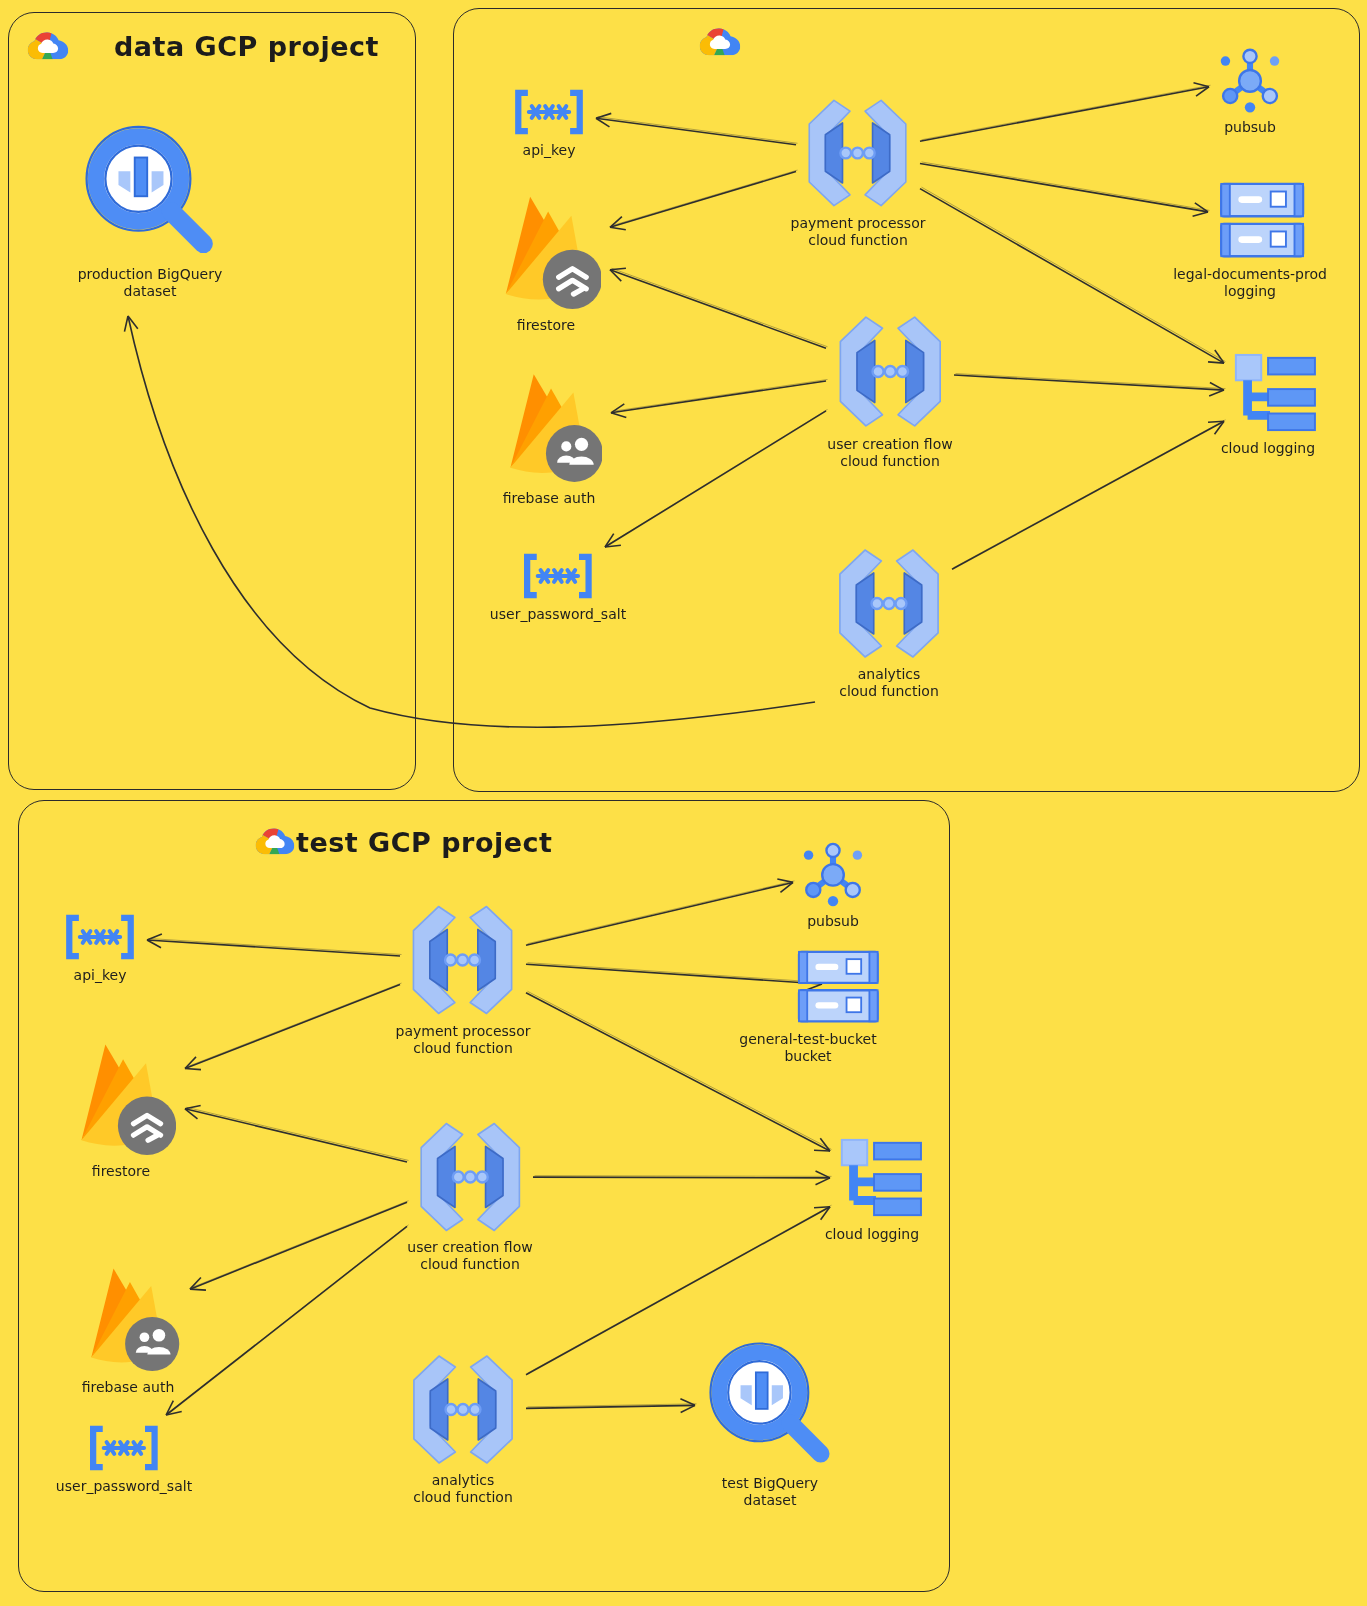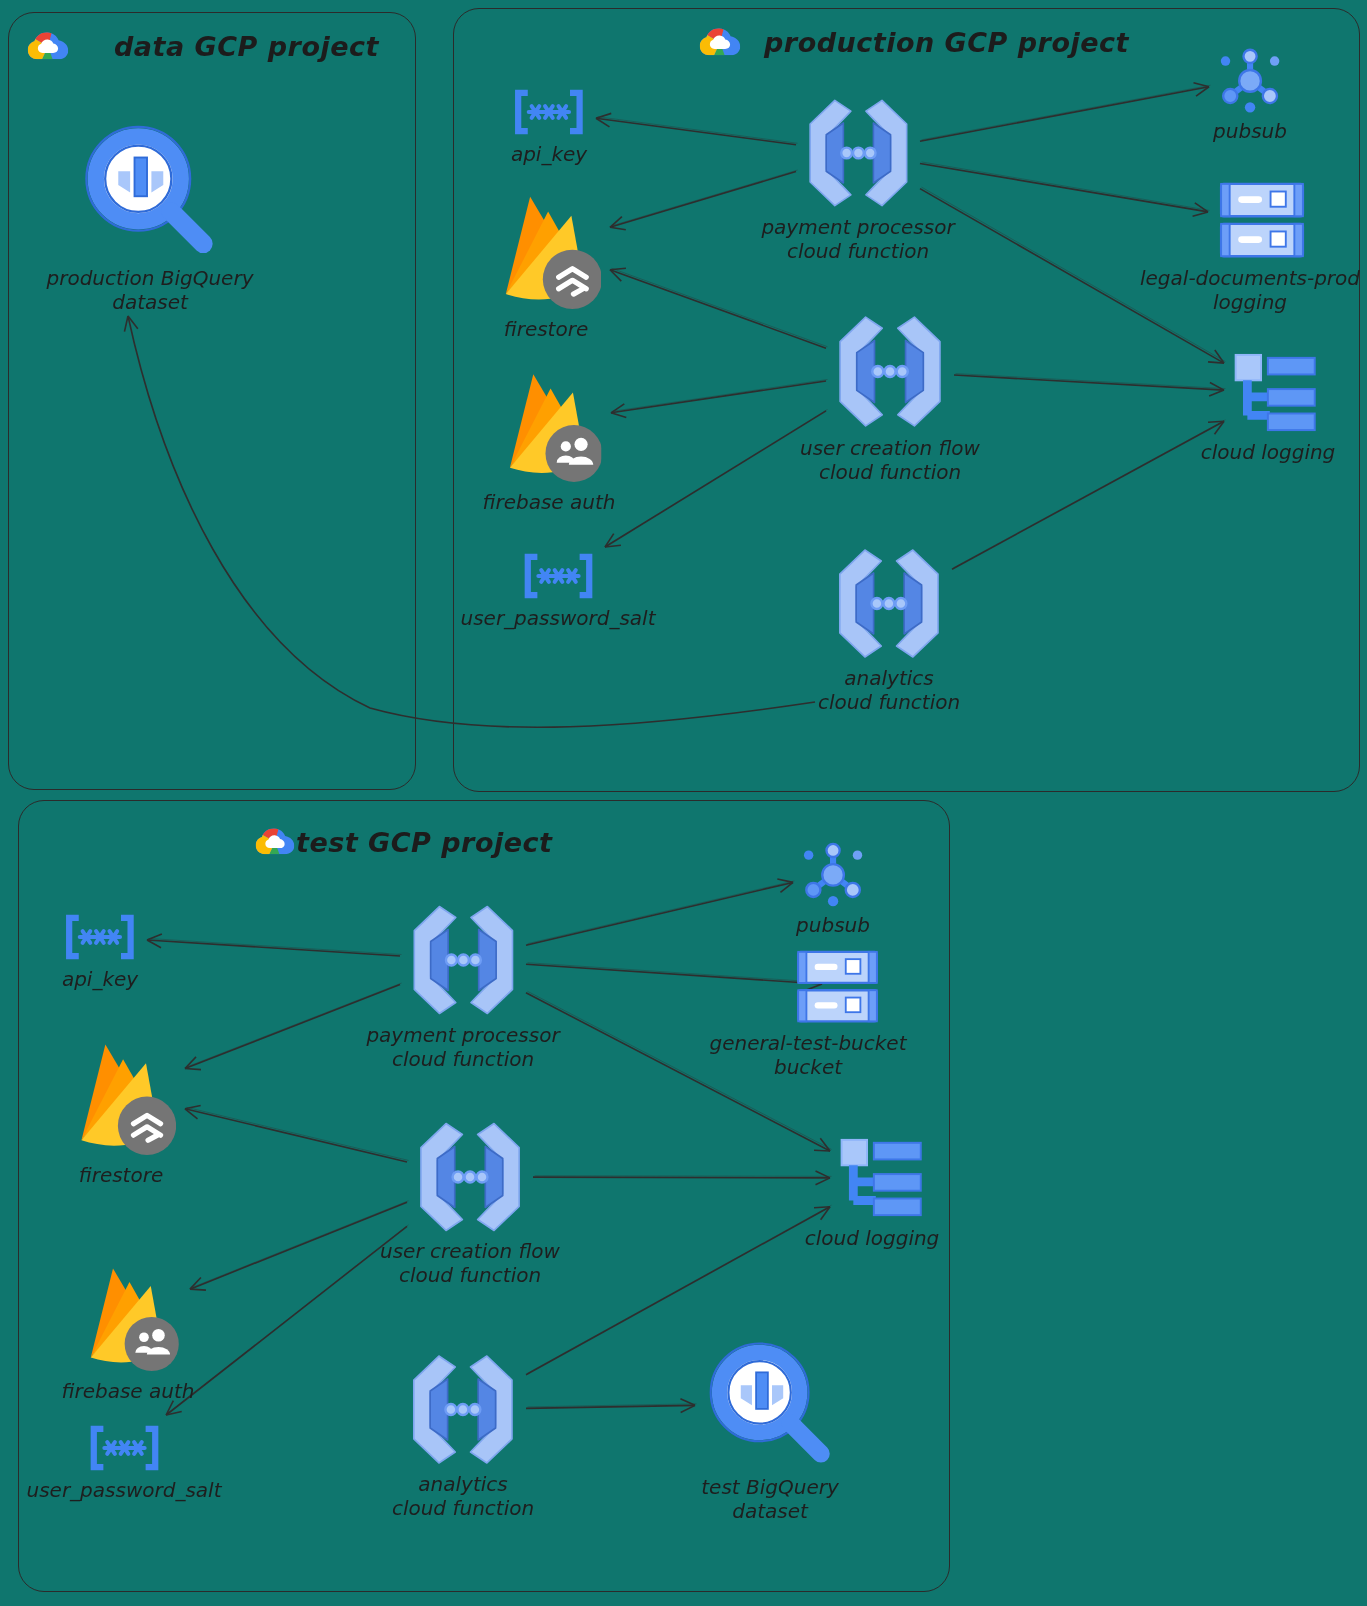--- a/index.html
+++ b/index.html
@@ -1,27 +1,27 @@
 <!DOCTYPE html>
 <html><head>
 <meta charset="utf-8">
 <style>
   html,body{margin:0;padding:0;background:#fff;}
-  #canvas{position:relative;width:1367px;height:1606px;background:#0f766e;overflow:hidden;
-          font-family:"DejaVu Sans",sans-serif;font-style:italic;}
+  #canvas{position:relative;width:1367px;height:1606px;background:#fde047;overflow:hidden;
+          font-family:"DejaVu Sans",sans-serif;}
   .pbox{position:absolute;border:1.7px solid #2b2b2b;border-radius:26px;z-index:0;}
   .hdr{position:absolute;display:flex;align-items:center;z-index:2;}
   .title{font-size:27px;font-weight:600;letter-spacing:.5px;color:#1c1c1c;white-space:nowrap;}
   #edges{position:absolute;left:0;top:0;z-index:1;pointer-events:none;}
   .stroke{stroke:#2e2e2e;stroke-width:1.6;fill:none;}
   .echo{stroke:#2e2e2e;stroke-width:.7;opacity:.5;}
   .node{position:absolute;transform:translateX(-50%);display:flex;flex-direction:column;
         align-items:center;z-index:2;}
   .nicon{position:relative;flex:none;}
-  .nlabel{margin-top:6px;font-size:20px;line-height:1.2;color:#1e1e1e;white-space:pre;text-align:center;}
+  .nlabel{margin-top:6px;font-size:14px;line-height:1.2;color:#1e1e1e;white-space:pre;text-align:center;}
 </style>
 </head>
 <body>
 
 <svg width="0" height="0" style="position:absolute" aria-hidden="true">
 <defs>
   <symbol id="i-cf" viewBox="0 0 110 100">
     <path d="M33,1 L48,11 L25,35 L25,65 L48,89 L33,99 L10,77 L10,23 Z" fill="#A8C5F8" stroke="#7FA6EF" stroke-width="1.5" stroke-linejoin="round"></path>
     <path d="M25,33 L41,22 L41,78 L25,67 Z" fill="#5486E4" stroke="#3D6BC7" stroke-width="1.5" stroke-linejoin="round"></path>
     <g transform="translate(110,0) scale(-1,1)">
@@ -138,21 +138,20 @@
   <div class="hdr" style="left:26px;top:30px;gap:44px">
     <svg class="nicon" width="44" height="33">
         <use href="#i-gcp"></use>
       </svg>
     <span class="title">data GCP project</span>
   </div>
   <div class="hdr" style="left:698px;top:26px;gap:22px">
     <svg class="nicon" width="44" height="33">
         <use href="#i-gcp"></use>
       </svg>
-    <span class="title">production GCP project</span>
   </div>
   <div class="hdr" style="left:254px;top:826px;gap:0">
     <svg class="nicon" width="42" height="32">
         <use href="#i-gcp"></use>
       </svg>
     <span class="title">test GCP project</span>
   </div>
 
   <svg id="edges" width="1367" height="1606">
       <line x1="795.9921875" y1="144.77325478496118" x2="596" y2="118.23640363075523" class="stroke"></line>

